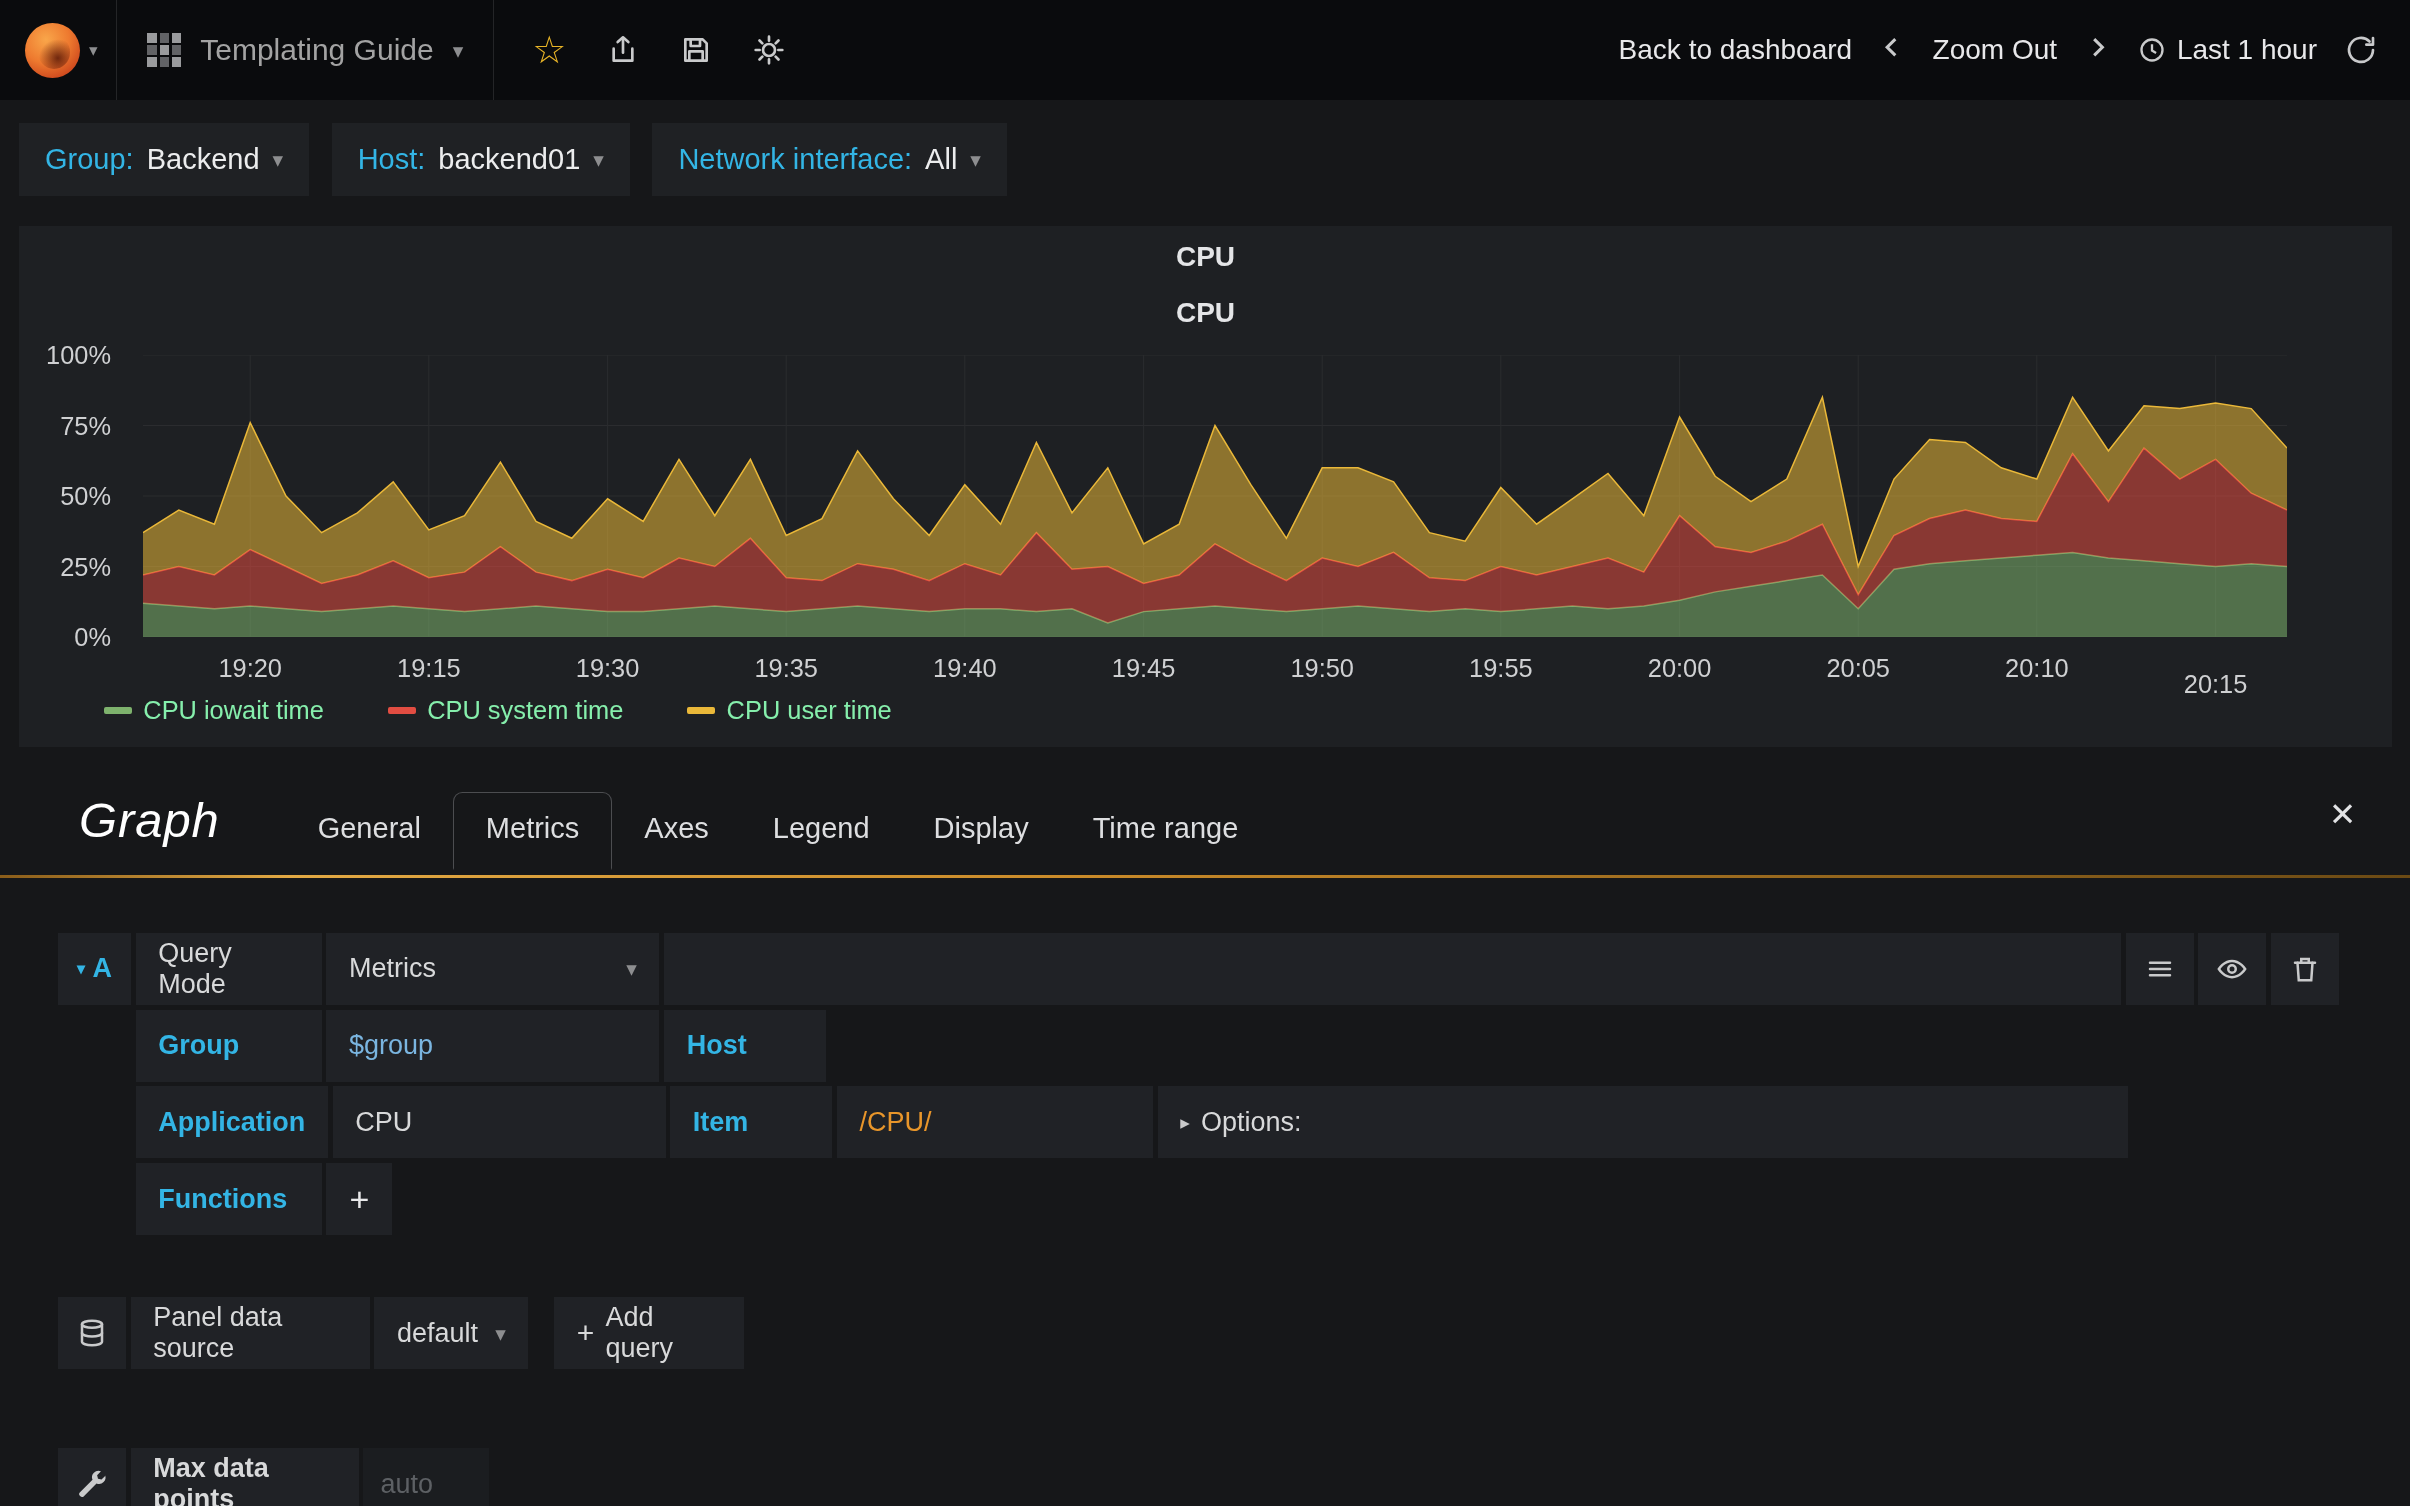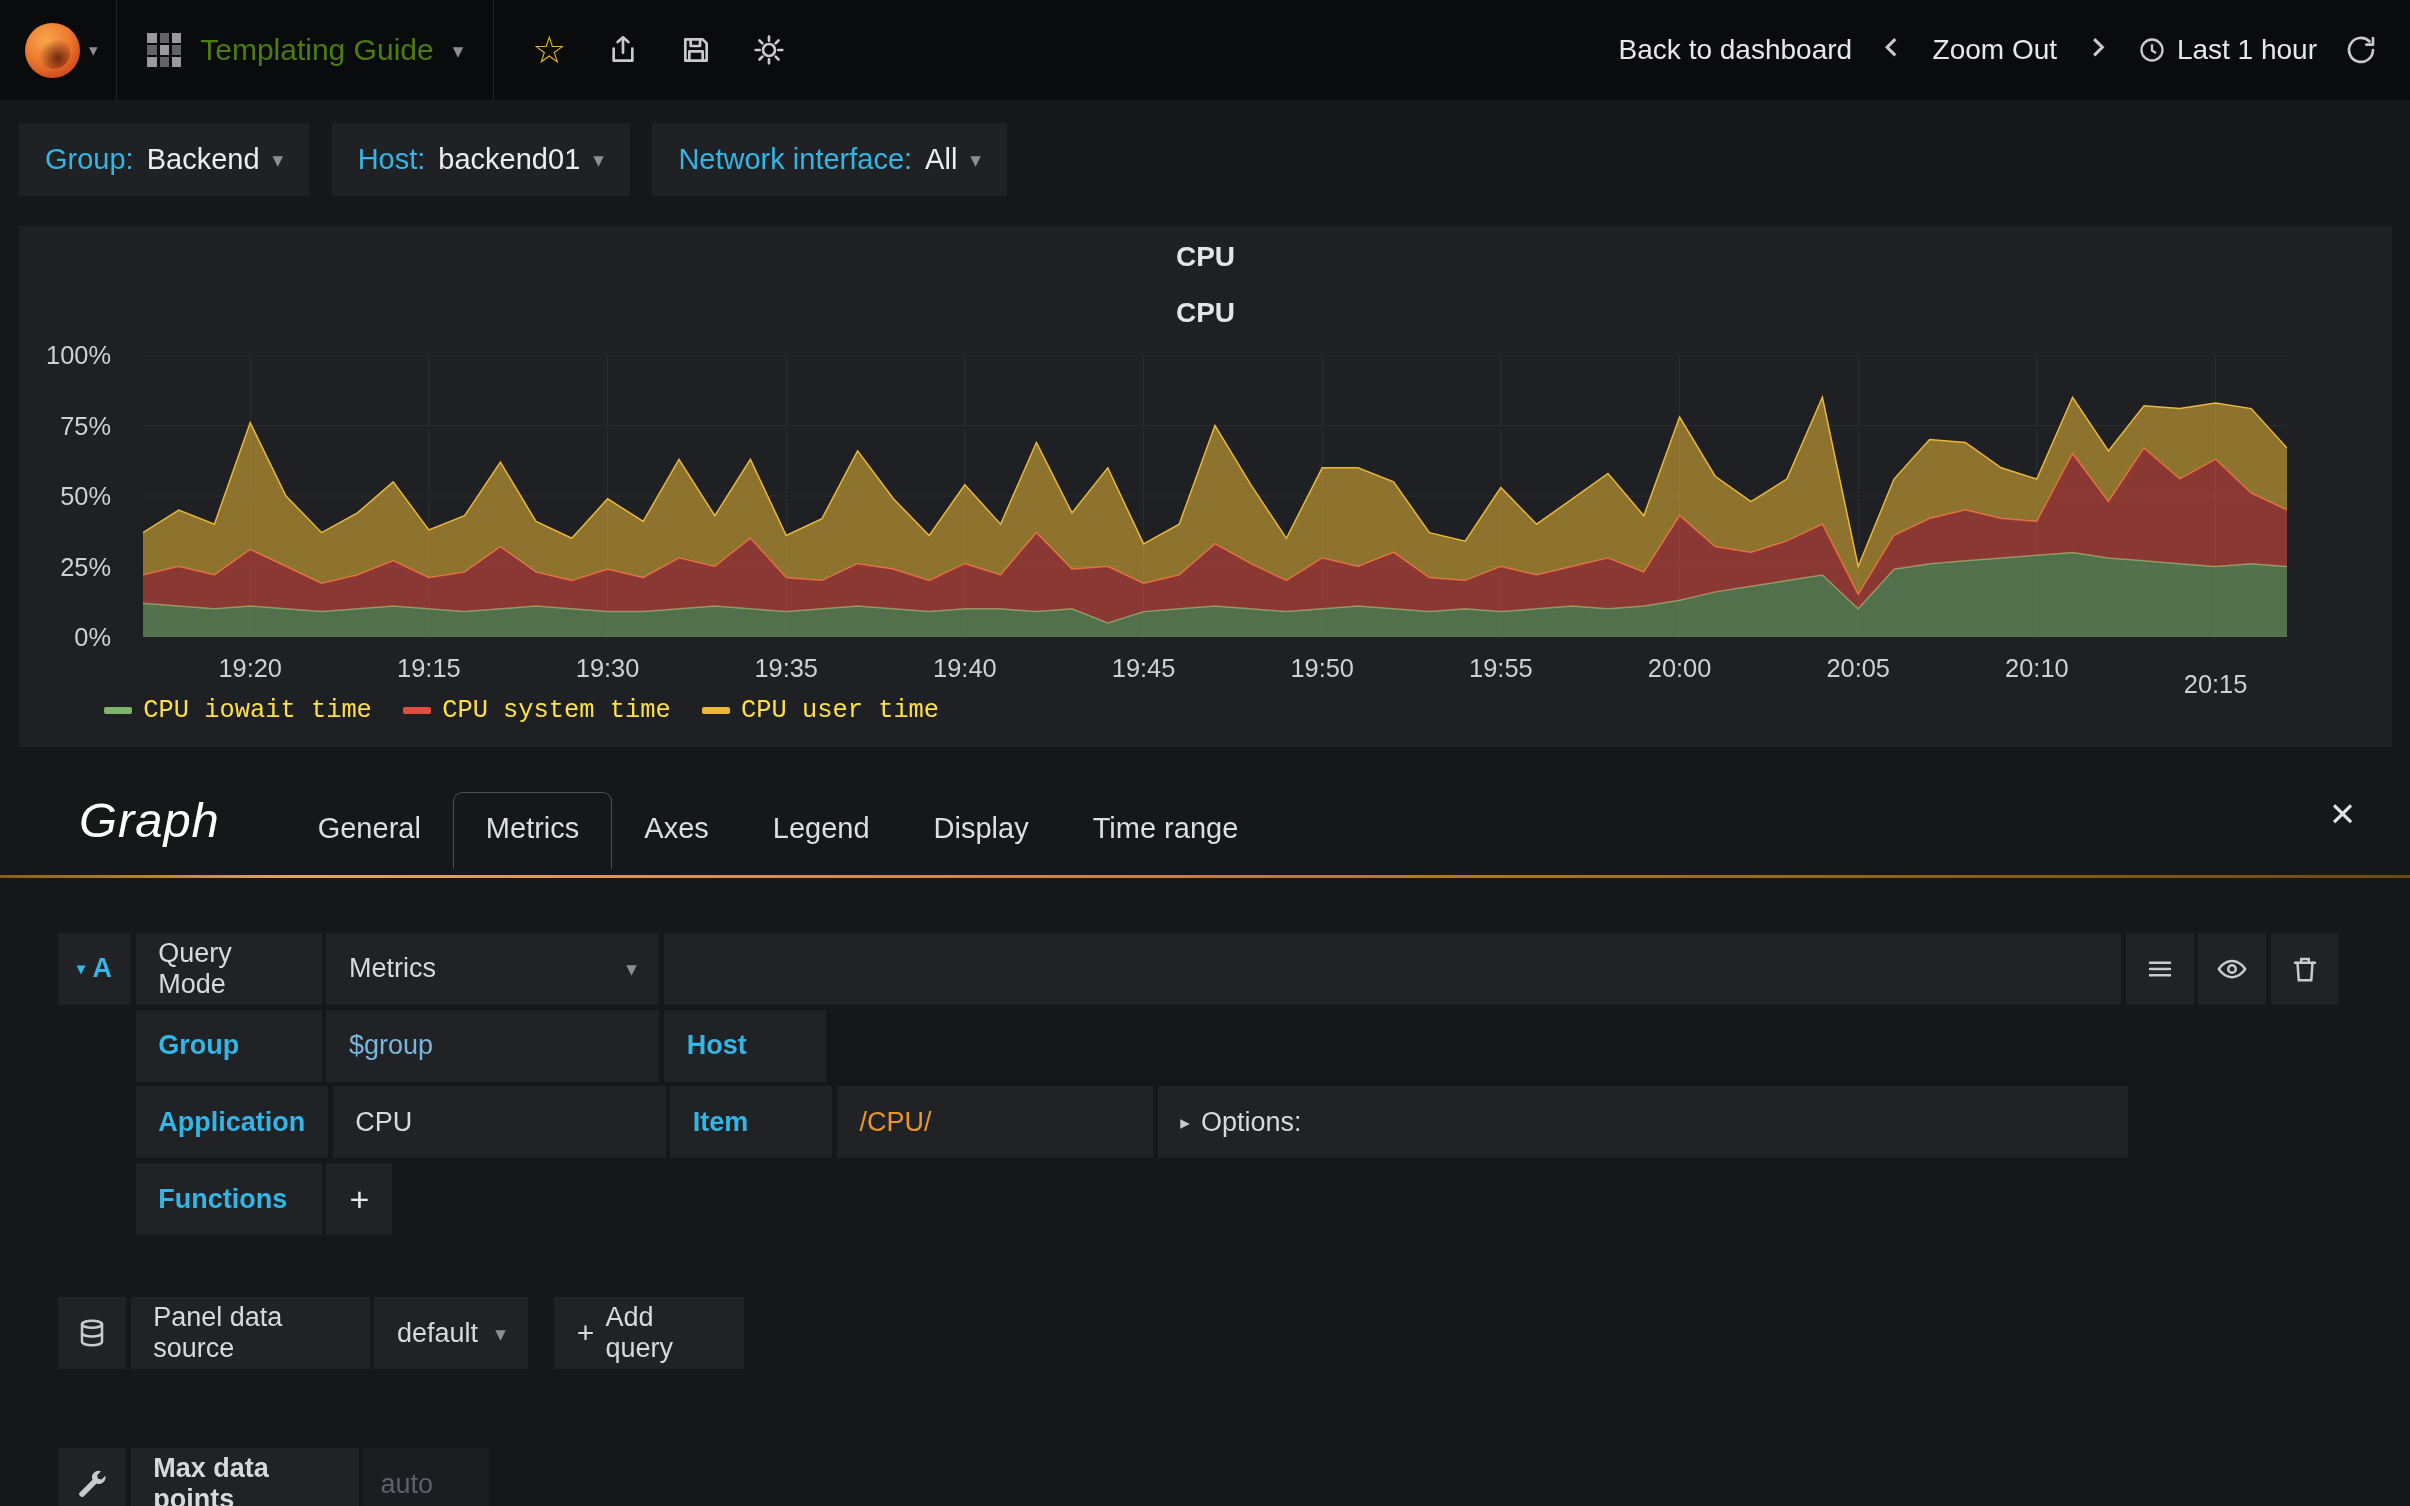--- a/index.html
+++ b/index.html
@@ -12,21 +12,21 @@
   .grafana-logo { width:55px; height:55px; border-radius:50%;
     background:radial-gradient(circle at 38% 30%, #f9a64a, #ee7a2f 45%, #cf4a1e 78%, #a83a16); position:relative; }
   .grafana-logo::after { content:""; position:absolute; inset:12.2px 9.4px 8.5px 13px; border-radius:50%;
     background:radial-gradient(circle at 62% 68%, rgba(90,25,8,.85), rgba(90,25,8,0) 62%); }
   .caret { color:#8d8e90; font-size:21px; line-height:1; }
   .caret.sm { font-size:17px; margin-left:9.4px; }
   .dash-nav { display:flex; align-items:center; gap:19px; padding:0 30px; height:100%; border-right:0.9px solid #242527; cursor:pointer; }
   .grid-icon { display:grid; grid-template-columns:repeat(3,9.4px); grid-template-rows:repeat(3,9.4px); gap:2.8px; }
   .grid-icon i { background:#9a9b9d; }
   .grid-icon i:nth-child(2), .grid-icon i:nth-child(4), .grid-icon i:nth-child(6), .grid-icon i:nth-child(8) { background:#626366; }
-  .dash-title { font-size:30px; color:#4d7c0f; }
+  .dash-title { font-size:30px; color:#a3a3a3; }
   .nav-icons { display:flex; align-items:center; gap:41px; padding:0 38px; height:100%; }
   .icon-btn { display:flex; align-items:center; cursor:pointer; }
   .star-glyph { font-size:38px; color:#e8b427; line-height:1; }
   .icon-svg { width:32px; height:32px; stroke:#c9cacb; stroke-width:2; fill:none; stroke-linecap:round; stroke-linejoin:round; }
   .nav-spacer { flex:1; }
   .nav-right { display:flex; align-items:center; gap:28px; padding-right:34px; font-size:28px; color:#e8e8ea; }
   .nav-right .chev svg { width:24.5px; height:24.5px; stroke:#c9cacb; stroke-width:3; fill:none; }
   .nav-link { cursor:pointer; }
   .time-picker { display:flex; align-items:center; gap:11.3px; cursor:pointer; }
   .time-picker svg { width:28px; height:28px; stroke:#c9cacb; stroke-width:2; fill:none; }
@@ -41,21 +41,21 @@
   .panel { margin:7.5px 19px 0; background:#1e2023; padding-bottom:5.6px; }
   .panel-title { text-align:center; font-size:28px; font-weight:bold; color:#e4e5e7; padding:15px 0 5.6px; cursor:pointer; }
   .graph-title { text-align:center; font-size:28px; font-weight:bold; color:#e4e5e7; padding:19px 0 26px; }
   .plot-wrap { position:relative; height:282px; margin:0 105px 0 124px; }
   #chart-svg { position:absolute; inset:0; width:100%; height:100%; display:block; }
   #chart-svg .grid { stroke:#2b2c2f; stroke-width:1; }
   .y-labels { position:absolute; top:0; bottom:0; left:-115px; width:98px; }
   .y-labels span { position:absolute; right:15px; transform:translateY(-50%); font-size:25.4px; color:#cfd0d2; }
   .x-labels { position:relative; height:38px; margin:13px 105px 0 124px; }
   .x-labels span { position:absolute; top:3.8px; transform:translateX(-50%); font-size:25.4px; color:#cfd0d2; }
-  .legend { display:flex; gap:31px; margin:7.5px 0 0 85px; padding-bottom:17px; font-size:25.4px; color:#fde047; align-items:center;font-family:Liberation Mono, monospace; }
+  .legend { display:flex; gap:64px; margin:7.5px 0 0 85px; padding-bottom:17px; font-size:25.4px; color:#86efac; align-items:center; }
   .legend-item { display:flex; align-items:center; gap:11.3px; cursor:pointer; }
   .swatch { width:28px; height:6.6px; border-radius:1.9px; display:inline-block; }
 
   
   .editor-header { display:flex; align-items:flex-start; padding:45px 41px 8px 79px; }
   .graph-heading { font-size:49px; font-style:italic; font-weight:500; color:#ffffff; margin-right:66px; padding-bottom:13px; letter-spacing:0.9px; }
   .tabs { display:flex; align-items:flex-end; flex:1; }
   .tab { padding:19px 32px 22.6px; font-size:29px; color:#dddee0; cursor:pointer; position:relative; }
   .tab.active { border:0.9px solid #4c4d50; border-bottom:2.8px solid #161719; border-radius:9.4px 9.4px 0 0; background:#161719; margin-bottom:-2.8px; z-index:2; }
   .close-btn { font-size:43px; color:#e2e3e5; padding:0 15px 15px; cursor:pointer; line-height:1; }

